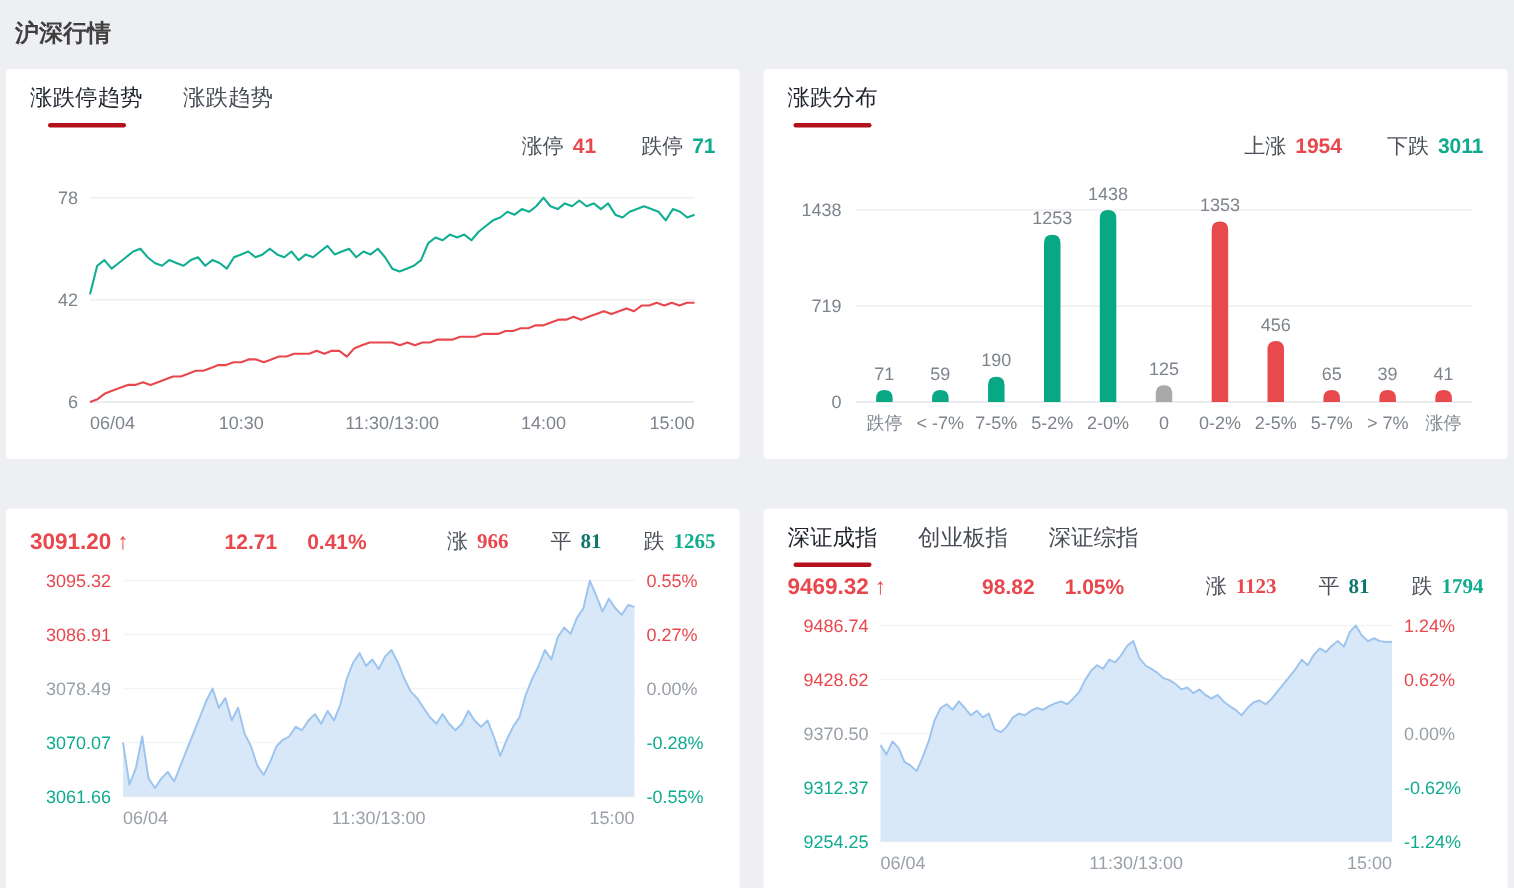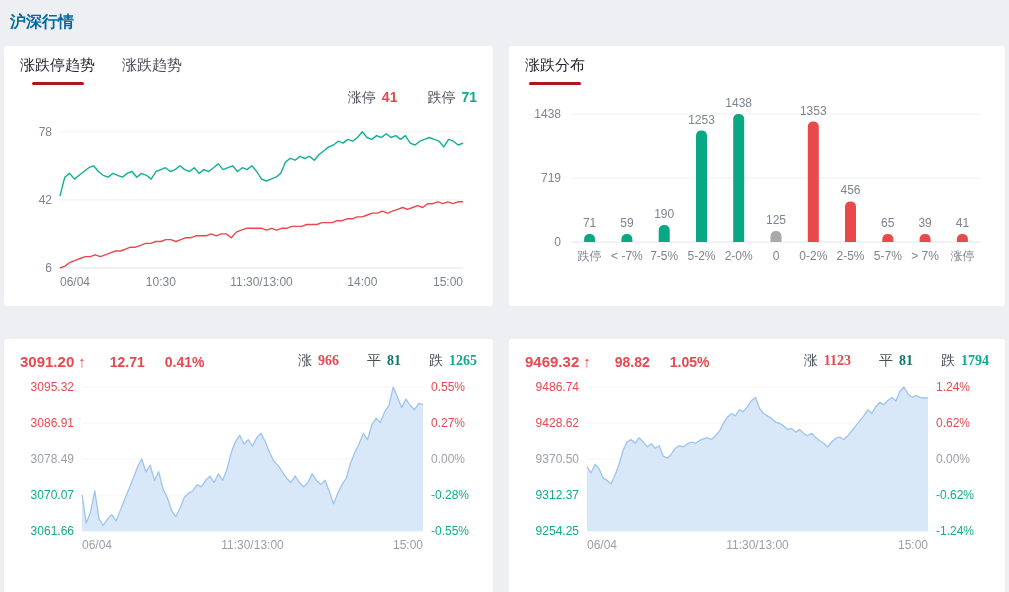--- a/index.html
+++ b/index.html
@@ -4,21 +4,21 @@
 <style>
   * { box-sizing: border-box; margin: 0; padding: 0; }
   html,body { width:1009px; height:592px; }
   body {
     background:#edeff3;
     font-family:"Liberation Sans","DejaVu Sans",sans-serif;
     color:#22262e;
     overflow:hidden;
   }
   .page { padding:8px 4px 0 4px; }
-  .page-title { font-size:16px; font-weight:700; color:#0369a1; margin:4px 0 13px 6px; }
+  .page-title { font-size:16px; font-weight:700; color:#404040; margin:4px 0 13px 6px; }
   .grid {
     display:grid;
     grid-template-columns:489px 496px;
     grid-template-rows:260px 256px;
     gap:33px 16px;
   }
   .panel {
     background:#ffffff;
     border-radius:3px;
     padding:10px 16px 6px 16px;
@@ -35,21 +35,21 @@
   .meta-row.quote-row { justify-content:space-between; }
   .legend-item { margin-left:30px; display:inline-flex; align-items:baseline; gap:6px; }
   .lg-label { color:#4a4f58; }
   .lg-val { font-weight:700; }
   .red { color:#e8484d; }
   .green { color:#0fab8f; }
   .gray-val { color:#0f766e; }
   .quote { display:flex; align-items:baseline; }
   .q-main { font-weight:700; font-size:15px; margin-right:24px; white-space:nowrap; }
   .q-arrow { font-weight:700; margin-left:4px; }
-  .q-chg { font-weight:700; margin-right:20px; }
+  .q-chg { font-weight:700; margin-right:20px;margin-left:40px; }
   .q-pct { font-weight:700;text-align:right; }
   .stats { display:flex; align-items:baseline; }
   .stat { margin-left:28px; white-space:nowrap;font-family:Liberation Serif, serif; }
   .stat .lg-label { margin-right:6px; }
   .stat span:last-child { font-weight:700; }
   svg.chart { display:block; }
   svg text { font-family:"Liberation Sans","DejaVu Sans",sans-serif; }
 </style>
 </head>
 <body>
@@ -93,20 +93,30 @@
           <polyline points="40.0,84.1 44.8,65.2 49.6,61.4 54.4,67.1 59.2,63.3 64.0,59.5 68.8,55.7 73.6,53.8 78.4,59.5 83.2,63.3 88.0,65.2 92.8,61.4 97.6,63.3 102.4,65.2 107.2,61.4 112.0,59.5 116.8,65.2 121.6,61.4 126.4,63.3 131.2,67.1 136.0,59.5 140.8,57.6 145.5,55.7 150.3,59.5 155.1,57.6 159.9,53.8 164.7,57.6 169.5,59.5 174.3,55.7 179.1,61.4 183.9,57.6 188.7,59.5 193.5,55.7 198.3,51.9 203.1,57.6 207.9,55.7 212.7,53.8 217.5,59.5 222.3,55.7 227.1,57.6 231.9,53.8 236.7,59.5 241.5,67.1 246.3,69.0 251.1,67.1 255.9,65.2 260.7,61.4 265.5,50.1 270.3,46.3 275.1,48.2 279.9,44.4 284.7,46.3 289.5,44.4 294.3,48.2 299.1,42.5 303.9,38.7 308.7,34.9 313.5,33.0 318.3,29.2 323.1,31.1 327.9,27.4 332.7,29.2 337.5,25.5 342.3,19.8 347.0,25.5 351.8,27.4 356.6,23.6 361.4,25.5 366.2,21.7 371.0,25.5 375.8,23.6 380.6,27.4 385.4,23.6 390.2,31.1 395.0,33.0 399.8,29.2 404.6,27.4 409.4,25.5 414.2,27.4 419.0,29.2 423.8,34.9 428.6,27.4 433.4,29.2 438.2,33.0 443.0,31.1" fill="none" stroke="#12ae94" stroke-width="1.4" stroke-linejoin="round"></polyline>
           <polyline points="40.0,156.0 45.0,154.1 50.1,150.3 55.1,148.4 60.1,146.5 65.2,144.6 70.2,144.6 75.3,142.8 80.3,144.6 85.3,142.8 90.4,140.9 95.4,139.0 100.5,139.0 105.5,137.1 110.5,135.2 115.6,135.2 120.6,133.3 125.6,131.4 130.7,131.4 135.7,129.5 140.8,129.5 145.8,127.6 150.8,127.6 155.9,129.5 160.9,127.6 165.9,125.7 171.0,125.7 176.0,123.8 181.1,123.8 186.1,123.8 191.1,121.9 196.2,123.8 201.2,121.9 206.2,121.9 211.3,125.7 216.3,120.1 221.3,118.2 226.4,116.3 231.4,116.3 236.5,116.3 241.5,116.3 246.5,118.2 251.6,116.3 256.6,118.2 261.6,116.3 266.7,116.3 271.7,114.4 276.8,114.4 281.8,114.4 286.8,112.5 291.9,112.5 296.9,112.5 301.9,110.6 307.0,110.6 312.0,110.6 317.1,108.7 322.1,108.7 327.1,106.8 332.2,106.8 337.2,104.9 342.3,104.9 347.3,103.0 352.3,101.1 357.4,101.1 362.4,99.2 367.4,101.1 372.5,99.2 377.5,97.4 382.6,95.5 387.6,97.4 392.6,95.5 397.7,93.6 402.7,95.5 407.7,91.7 412.8,91.7 417.8,89.8 422.9,91.7 427.9,89.8 432.9,91.7 438.0,89.8 443.0,89.8" fill="none" stroke="#e8484d" stroke-width="1.4" stroke-linejoin="round"></polyline>
         </svg>
     </section>
 
     <section class="panel">
       <div class="tabs">
         <div class="tab active">
           <span>涨跌分布</span>
         </div>
+      </div>
+      <div class="meta-row">
+        <span class="legend-item">
+          <span class="lg-label">上涨</span>
+          <span class="lg-val red">1954</span>
+        </span>
+        <span class="legend-item">
+          <span class="lg-label">下跌</span>
+          <span class="lg-val green">3011</span>
+        </span>
       </div>
       <svg class="chart" width="464" height="184">
           <line x1="46" x2="456" y1="156.0" y2="156.0" stroke="#e2e4e8" stroke-width="1"></line>
           <text x="36" y="160.0" text-anchor="end" fill="#7d848d" font-size="12">0</text>
           <line x1="46" x2="456" y1="92.0" y2="92.0" stroke="#efefef" stroke-width="1"></line>
           <text x="36" y="96.0" text-anchor="end" fill="#7d848d" font-size="12">719</text>
           <line x1="46" x2="456" y1="28.0" y2="28.0" stroke="#efefef" stroke-width="1"></line>
           <text x="36" y="32.0" text-anchor="end" fill="#7d848d" font-size="12">1438</text>
           <path d="M59.1,156 L59.1,153.5 Q59.1,148.0 64.6,148.0 L64.6,148.0 Q70.1,148.0 70.1,153.5 L70.1,156 Z" fill="#09a885"></path>
           <text x="64.6" y="141.0" text-anchor="middle" fill="#7d848d" font-size="12">71</text>
@@ -183,20 +193,31 @@
           <text x="411" y="160.0" text-anchor="start" fill="#0fab8f" font-size="12">-0.55%</text>
           <text x="62.0" y="174" text-anchor="start" fill="#9aa0a8" font-size="12">06/04</text>
           <text x="232.5" y="174" text-anchor="middle" fill="#9aa0a8" font-size="12">11:30/13:00</text>
           <text x="403.0" y="174" text-anchor="end" fill="#9aa0a8" font-size="12">15:00</text>
           <path d="M62,156 L62.0,119.9 L66.3,148.1 L70.5,137.4 L74.8,116.0 L79.0,143.9 L83.3,150.3 L87.6,143.9 L91.8,139.6 L96.1,146.0 L100.4,135.3 L104.6,124.6 L108.9,113.9 L113.2,103.2 L117.4,92.5 L121.7,84.0 L125.9,96.8 L130.2,90.4 L134.5,105.3 L138.7,96.8 L143.0,113.9 L147.3,122.5 L151.5,135.3 L155.8,141.7 L160.0,133.2 L164.3,122.5 L168.6,118.2 L172.8,116.0 L177.1,109.6 L181.3,111.8 L185.6,105.3 L189.9,101.1 L194.1,107.5 L198.4,98.9 L202.7,105.3 L206.9,94.7 L211.2,77.5 L215.4,66.8 L219.7,60.4 L224.0,69.0 L228.2,64.7 L232.5,71.1 L236.8,62.6 L241.0,58.3 L245.3,66.8 L249.6,77.5 L253.8,86.1 L258.1,90.4 L262.3,96.8 L266.6,103.2 L270.9,107.5 L275.1,101.1 L279.4,107.5 L283.6,111.8 L287.9,107.5 L292.2,98.9 L296.4,105.3 L300.7,109.6 L305.0,105.3 L309.2,116.0 L313.5,128.9 L317.8,118.2 L322.0,109.6 L326.3,103.2 L330.5,88.2 L334.8,77.5 L339.1,69.0 L343.3,58.3 L347.6,64.7 L351.9,49.7 L356.1,43.3 L360.4,47.6 L364.6,36.9 L368.9,30.5 L373.2,12.1 L377.4,21.9 L381.7,32.6 L385.9,24.1 L390.2,30.5 L394.5,34.8 L398.7,28.3 L403.0,29.6 L403,156 Z" fill="#d9e8f9"></path>
           <polyline points="62.0,119.9 66.3,148.1 70.5,137.4 74.8,116.0 79.0,143.9 83.3,150.3 87.6,143.9 91.8,139.6 96.1,146.0 100.4,135.3 104.6,124.6 108.9,113.9 113.2,103.2 117.4,92.5 121.7,84.0 125.9,96.8 130.2,90.4 134.5,105.3 138.7,96.8 143.0,113.9 147.3,122.5 151.5,135.3 155.8,141.7 160.0,133.2 164.3,122.5 168.6,118.2 172.8,116.0 177.1,109.6 181.3,111.8 185.6,105.3 189.9,101.1 194.1,107.5 198.4,98.9 202.7,105.3 206.9,94.7 211.2,77.5 215.4,66.8 219.7,60.4 224.0,69.0 228.2,64.7 232.5,71.1 236.8,62.6 241.0,58.3 245.3,66.8 249.6,77.5 253.8,86.1 258.1,90.4 262.3,96.8 266.6,103.2 270.9,107.5 275.1,101.1 279.4,107.5 283.6,111.8 287.9,107.5 292.2,98.9 296.4,105.3 300.7,109.6 305.0,105.3 309.2,116.0 313.5,128.9 317.8,118.2 322.0,109.6 326.3,103.2 330.5,88.2 334.8,77.5 339.1,69.0 343.3,58.3 347.6,64.7 351.9,49.7 356.1,43.3 360.4,47.6 364.6,36.9 368.9,30.5 373.2,12.1 377.4,21.9 381.7,32.6 385.9,24.1 390.2,30.5 394.5,34.8 398.7,28.3 403.0,29.6" fill="none" stroke="#9cc4ee" stroke-width="1.3" stroke-linejoin="round"></polyline>
         </svg>
     </section>
 
     <section class="panel">
+      <div class="tabs">
+        <div class="tab active">
+          <span>深证成指</span>
+        </div>
+        <div class="tab">
+          <span>创业板指</span>
+        </div>
+        <div class="tab">
+          <span>深证综指</span>
+        </div>
+      </div>
       <div class="meta-row quote-row">
         <div class="quote">
           <span class="q-main red">
             <span>9469.32</span><span class="q-arrow">↑</span>
           </span>
           <span class="q-chg red">98.82</span>
           <span class="q-pct red">1.05%</span>
         </div>
         <div class="stats">
           <span class="stat">

